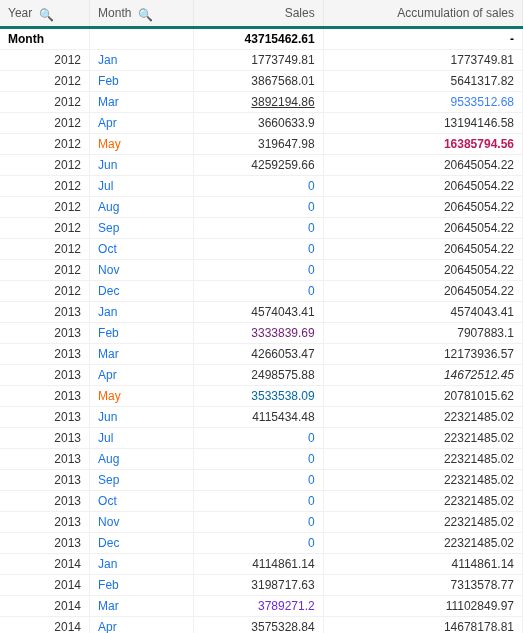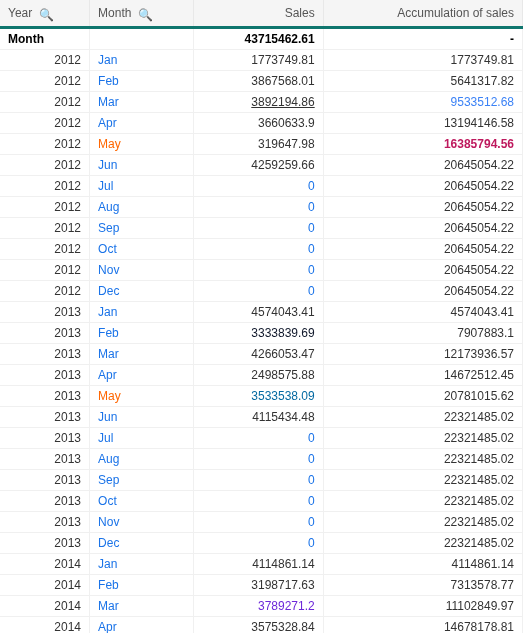--- a/index.html
+++ b/index.html
@@ -176,34 +176,34 @@
     </tr>
         <tr>
       <td style="color:#333;">2013</td>
       <td style="color:#1a73e8;">Jan</td>
       <td style="color:#333;">4574043.41</td>
       <td style="color:#333;">4574043.41</td>
     </tr>
         <tr>
       <td style="color:#333;">2013</td>
       <td style="color:#1a73e8;">Feb</td>
-      <td style="color:#0f172a;">3333839.69</td>
+      <td style="color:#701a75;">3333839.69</td>
       <td style="color:#333;">7907883.1</td>
     </tr>
         <tr>
       <td style="color:#333;">2013</td>
       <td style="color:#1a73e8;">Mar</td>
       <td style="color:#333;">4266053.47</td>
       <td style="color:#333;">12173936.57</td>
     </tr>
         <tr>
       <td style="color:#333;">2013</td>
       <td style="color:#1a73e8;">Apr</td>
       <td style="color:#333;">2498575.88</td>
-      <td style="color:#333;">14672512.45</td>
+      <td style="color:#333;font-style:italic;">14672512.45</td>
     </tr>
         <tr>
       <td style="color:#333;">2013</td>
       <td style="color:#ff6600;">May</td>
       <td style="color:#0369a1;">3533538.09</td>
       <td style="color:#333;">20781015.62</td>
     </tr>
         <tr>
       <td style="color:#333;">2013</td>
       <td style="color:#1a73e8;">Jun</td>

